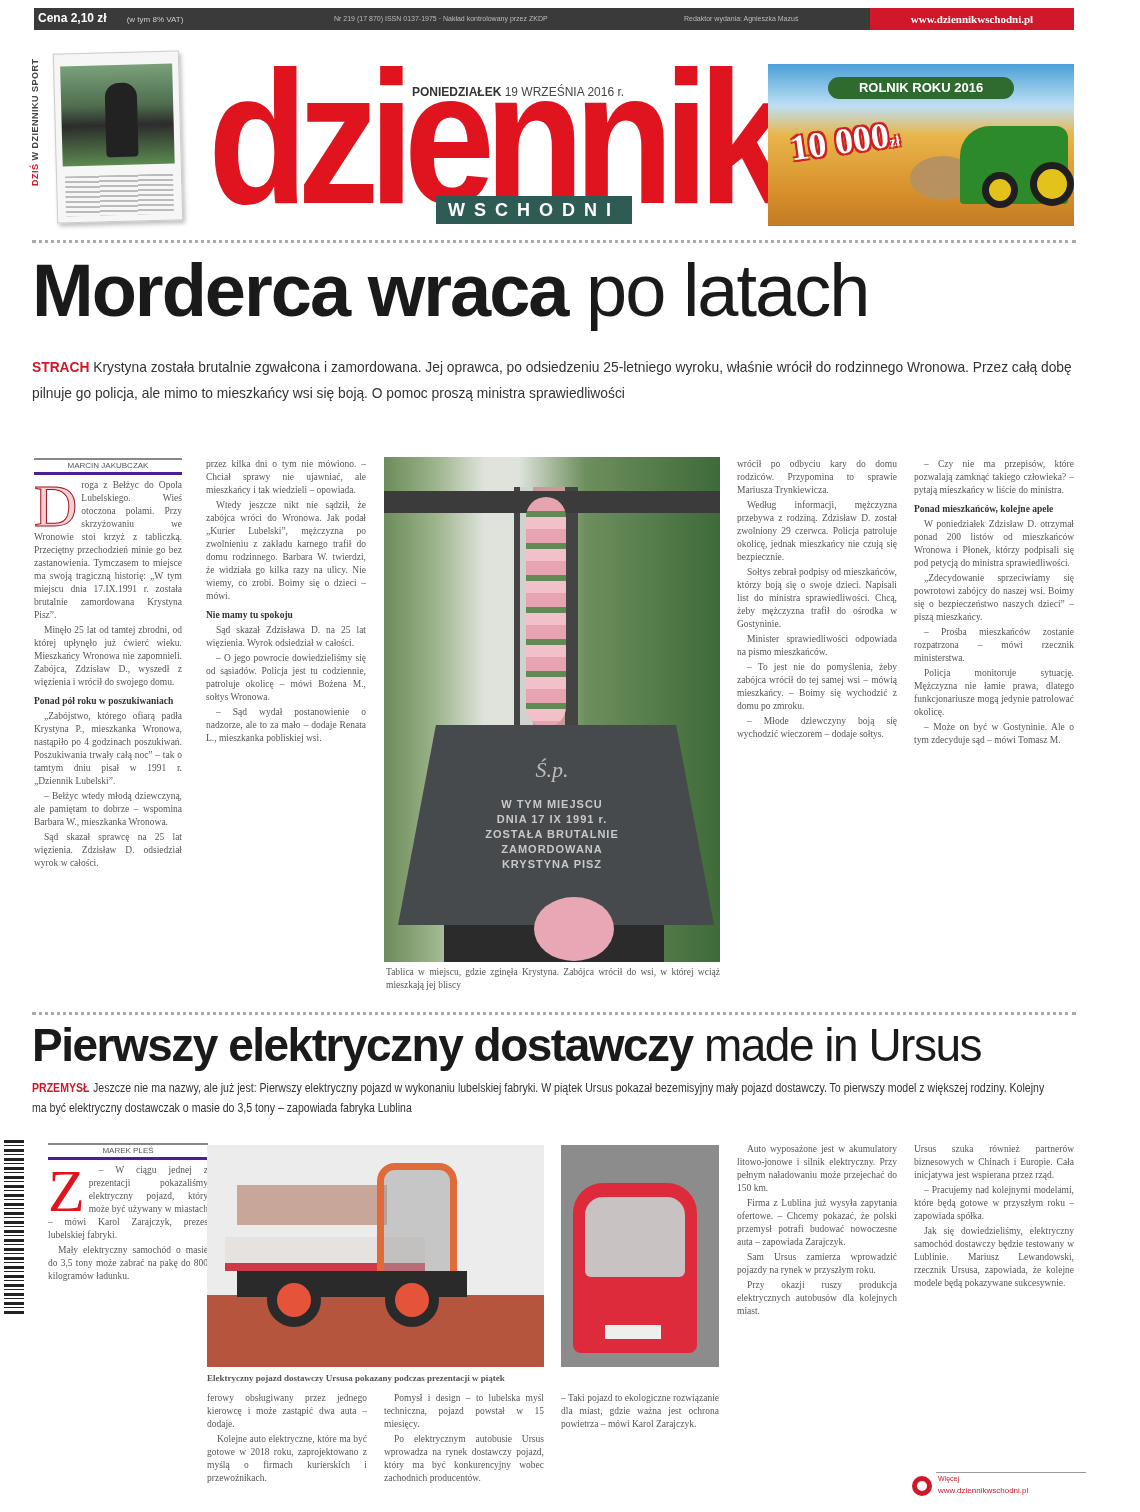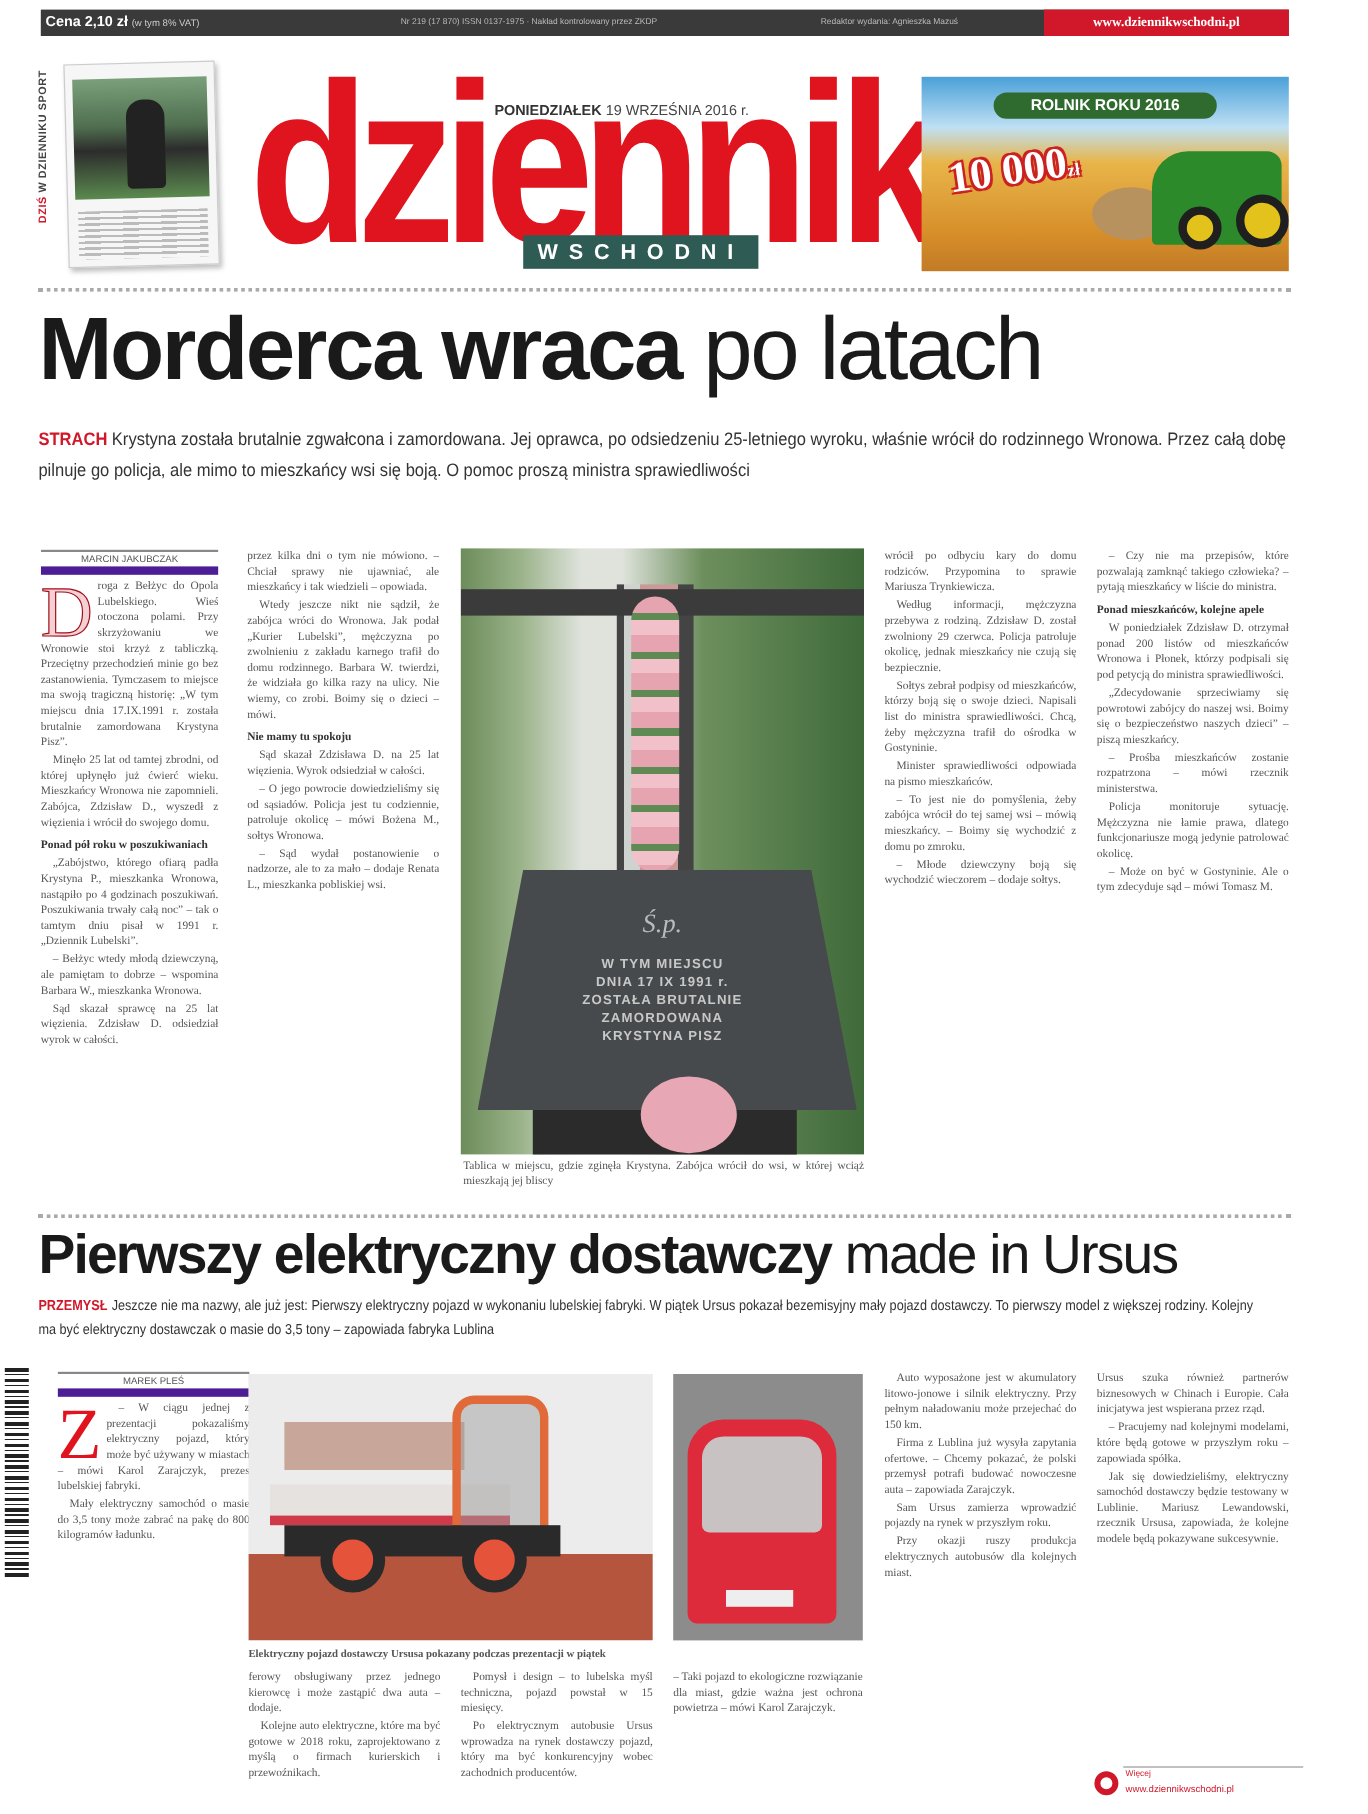--- a/index.html
+++ b/index.html
@@ -4,21 +4,21 @@
 <style>
   * { box-sizing: border-box; margin: 0; padding: 0; }
   html, body { width: 1140px; height: 1512px; background: #ffffff; overflow: hidden; }
   body { position: relative; font-family: "Liberation Serif", serif; color: #222; }
 
   .abs { position: absolute; }
 
   
   .topbar { left: 34px; top: 8px; width: 1040px; height: 22px; background: #3a3a3a; }
   .topbar .price { position: absolute; left: 4px; top: 3px; color: #fff; font: bold 12px "Liberation Sans", sans-serif; }
-  .topbar .price small { font-weight: normal; font-size: 8px; color: #ccc; margin-left: 3px; }
+  .topbar .price small { font-weight: normal; font-size: 8px; color: #ccc; margin-left: 20px; }
   .topbar .mid { position: absolute; left: 300px; top: 7px; color: #bbb; font: 7px "Liberation Sans", sans-serif; }
   .topbar .ed { position: absolute; left: 650px; top: 7px; color: #bbb; font: 7px "Liberation Sans", sans-serif; }
   .topbar .url { position: absolute; right: 0; top: 0; width: 204px; height: 22px; background: #d0182a; color: #fff;
                  font: bold 11px "Liberation Serif", serif; text-align: center; line-height: 22px; }
 
   
   .side-label { left: 30px; top: 58px; width: 16px; height: 170px; writing-mode: vertical-rl; transform: rotate(180deg);
                 font: bold 9px "Liberation Sans", sans-serif; color: #444; text-align: right; letter-spacing: .5px; }
   .side-label .red { color: #d0182a; }
   .thumb { left: 55px; top: 52px; width: 126px; height: 170px; background: #f6f6f6; border: 1px solid #ccc;
@@ -64,21 +64,21 @@
   .kicker { color: #d0182a; font-weight: bold; margin-right: 4px; }
 
   .h2 { left: 32px; top: 1022px; font: bold 46px/1 "Liberation Sans", sans-serif; color: #1a1a1a; letter-spacing: -1.5px; white-space: nowrap; }
   .h2 .light { font-weight: normal; }
   .lead2 { left: 32px; top: 1078px; font: 12px/20px "Liberation Sans", sans-serif; color: #333; width: 1160px; transform: scaleX(.88); transform-origin: left top; }
 
   
   .col { font: 9.5px/13px "Liberation Serif", serif; color: #555; text-align: justify; overflow: hidden; }
   .col p { text-indent: 10px; margin-bottom: 2px; }
   .col h4 { font: bold 9.5px/13px "Liberation Serif", serif; color: #333; margin: 6px 0 2px; }
-  .byline { border-top: 2px solid #888; border-bottom: 7px solid #4c1d95; font: 8px/12px "Liberation Sans", sans-serif; color: #555; text-align: center; margin-bottom: 4px; }
+  .byline { border-top: 2px solid #888; border-bottom: 3px solid #4c1d95; font: 8px/12px "Liberation Sans", sans-serif; color: #555; text-align: center; margin-bottom: 4px; }
   .dropcap { float: left; font: 60px/50px "Liberation Serif", serif; color: #e0141e; margin: 2px 4px 0 0;
              -webkit-text-stroke: 1px #a0101a; color: #f4d0d4; }
   .dropcap.z { color: #e0141e; -webkit-text-stroke: 0; }
 
   .photo1 { left: 384px; top: 457px; width: 336px; height: 505px; overflow: hidden;
             background: linear-gradient(90deg,#6c8c5a 0%, #9bb38a 15%, #dfe3dc 30%, #dfe3dc 40%, #6d8f5d 60%, #3f6a3a 100%); padding-left: 19px; }
   .photo1 .bar { position: absolute; left: 0; top: 34px; width: 100%; height: 22px; background: #3b3b3b; }
   .photo1 .post { position: absolute; left: 130px; top: 30px; width: 64px; height: 250px; background: linear-gradient(90deg,#444 0 10%, #cfd3d0 10% 30%, #c99 30% 80%, #444 80%); }
   .photo1 .flowers { position: absolute; left: 142px; top: 40px; width: 40px; height: 230px;
                      background: repeating-linear-gradient(180deg,#e6a3b0 0 14px,#5f8a53 14px 20px,#f2c0c8 20px 32px); border-radius: 20px; }

